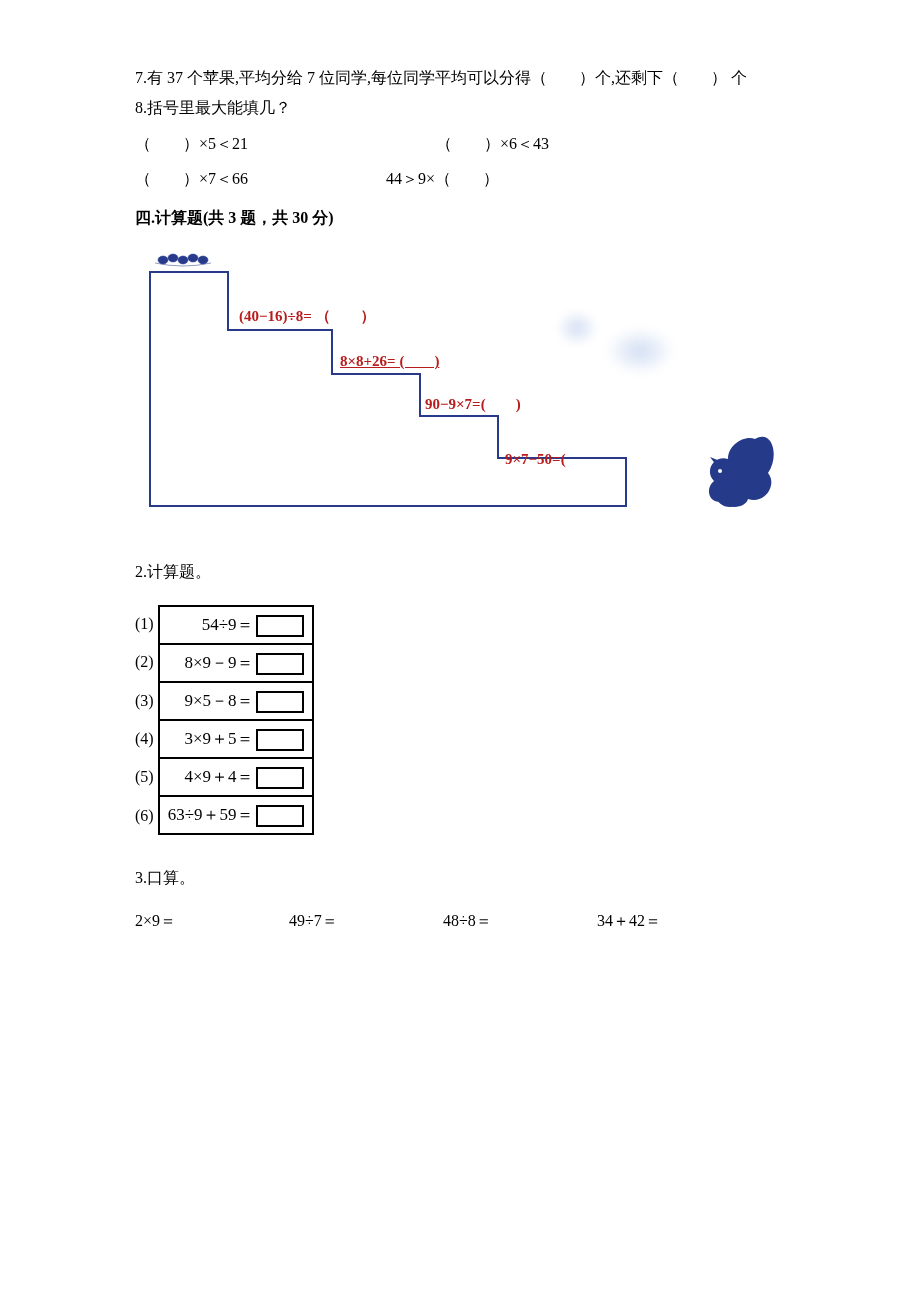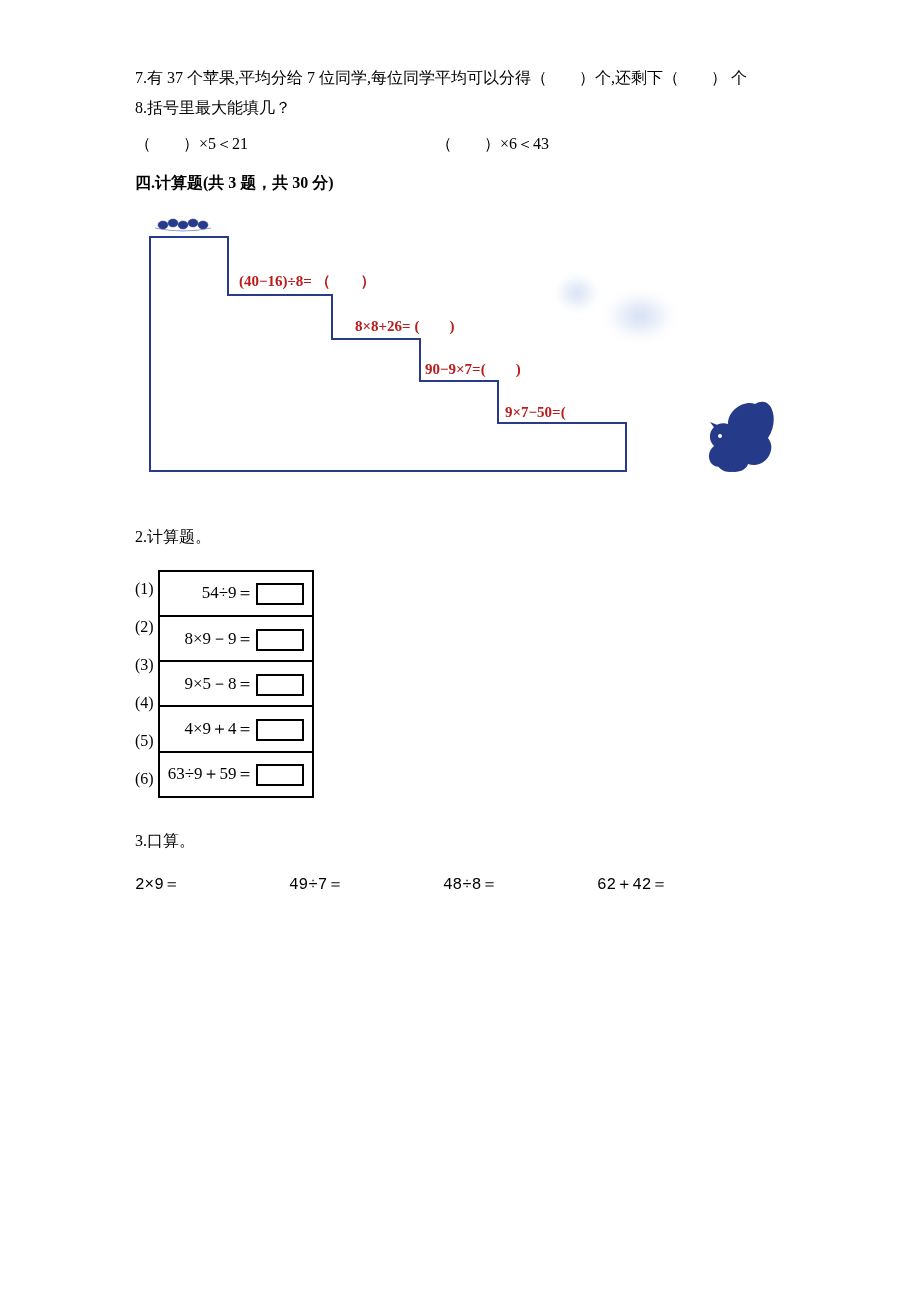--- a/index.html
+++ b/index.html
@@ -110,36 +110,41 @@
     height: 18px;
     border: 2px solid #000;
     vertical-align: middle;
     margin-left: 2px;
   }
 
   
   .mental-row span {
     display: inline-block;
     width: 150px;
-    font-family: Liberation Mono, monospace;
+    font-family: Liberation Serif, serif;
   }
 </style>
 </head>
 <body>
 
 <div class="page">
 
   <div class="line">7.有 37 个苹果,平均分给 7 位同学,每位同学平均可以分得（　　）个,还剩下（　　） 个</div>
 
   <div class="line">8.括号里最大能填几？</div>
 
   <div class="q8-row">
     <span class="q8-item">（　　）×5＜21</span>
     <span class="gap1"></span>
     <span class="q8-item">（　　）×6＜43</span>
+  </div>
+  <div class="q8-row">
+    <span class="q8-item">（　　）×7＜66</span>
+    <span class="gap2"></span>
+    <span class="q8-item">44＞9×（　　）</span>
   </div>
 
   <div class="section-title">四.计算题(共 3 题，共 30 分)</div>
 
 
   <div class="diagram-wrap">
 
     <div class="blur1"></div>
     <div class="blur2"></div>
 
@@ -172,23 +177,23 @@
 
     <div class="stair-line" style="top:208px; left:362px; width:130px; height:2px;"></div>
 
     <div class="stair-line" style="top:208px; left:490px; width:2px; height:48px;"></div>
 
     <div class="stair-line" style="top:256px; left:14px; width:478px; height:2px;"></div>
 
     <div class="stair-line" style="top:22px; left:14px; width:2px; height:234px;"></div>
 
     <div class="step-label" style="top:58px; left:104px;">(40−16)÷8= （　　）</div>
-    <div class="step-label" style="top:103px; left:220px;">8×8+26= (　　)</div>
+    <div class="step-label" style="top:103px; left:205px;text-decoration:underline;">8×8+26= (　　)</div>
     <div class="step-label" style="top:146px; left:290px;">90−9×7=(　　)</div>
-    <div class="step-label" style="top:190px; left:370px;">9×7−50=(</div>
+    <div class="step-label" style="top:202px; left:370px;">9×7−50=(</div>
 
     <svg class="squirrel-img" width="80" height="90" viewBox="0 0 80 90">
       <g fill="#263a8a">
         <path d="M55 12 C72 2, 80 28, 68 46 C78 58, 64 78, 48 72 C46 80, 30 84, 22 74 C10 78, 4 62, 14 54 C4 44, 14 28, 28 32 C28 18, 44 8, 55 12 Z"></path>
         <ellipse cx="30" cy="68" rx="14" ry="12"></ellipse>
         <circle cx="24" cy="46" r="10"></circle>
         <path d="M16 38 L10 30 L20 34 Z"></path>
         <path d="M30 36 L36 28 L34 40 Z"></path>
         <circle cx="20" cy="44" r="2" fill="#fff"></circle>
       </g>
@@ -211,31 +216,34 @@
           <tr>
             <td><span>54÷9＝</span><span class="ans-box"></span></td>
           </tr>
       <tr>
             <td><span>8×9－9＝</span><span class="ans-box"></span></td>
           </tr>
       <tr>
             <td><span>9×5－8＝</span><span class="ans-box"></span></td>
           </tr>
       <tr>
+            <td><span>3×9＋5＝</span><span class="ans-box"></span></td>
+          </tr>
+      <tr>
             <td><span>4×9＋4＝</span><span class="ans-box"></span></td>
           </tr>
       <tr>
             <td><span>63÷9＋59＝</span><span class="ans-box"></span></td>
           </tr>
     </tbody>
       </table>
   </div>
 
   <div class="line">3.口算。</div>
 
   <div class="line mental-row" style="margin-top:18px;">
     <span>2×9＝</span>
     <span>49÷7＝</span>
     <span>48÷8＝</span>
-    <span>62＋42＝</span>
+    <span>34＋42＝</span>
   </div>
 
 </div>
 
 </body></html>

